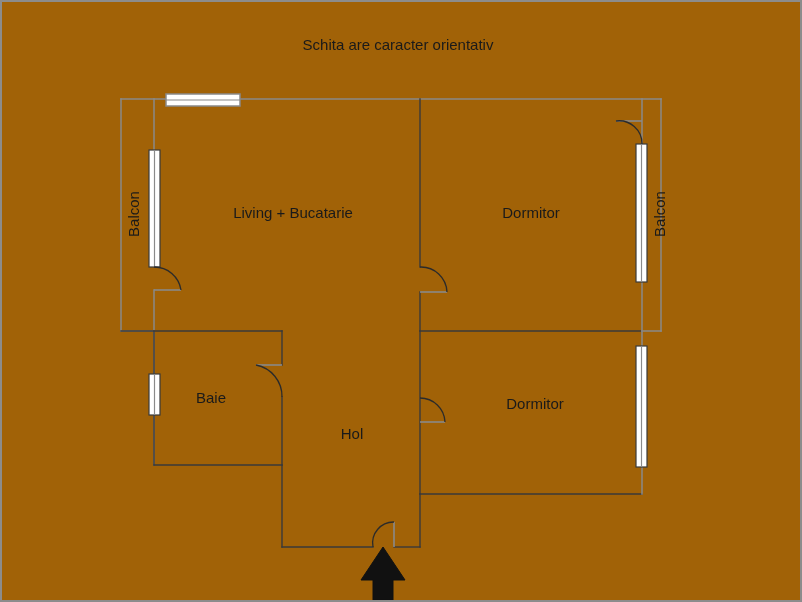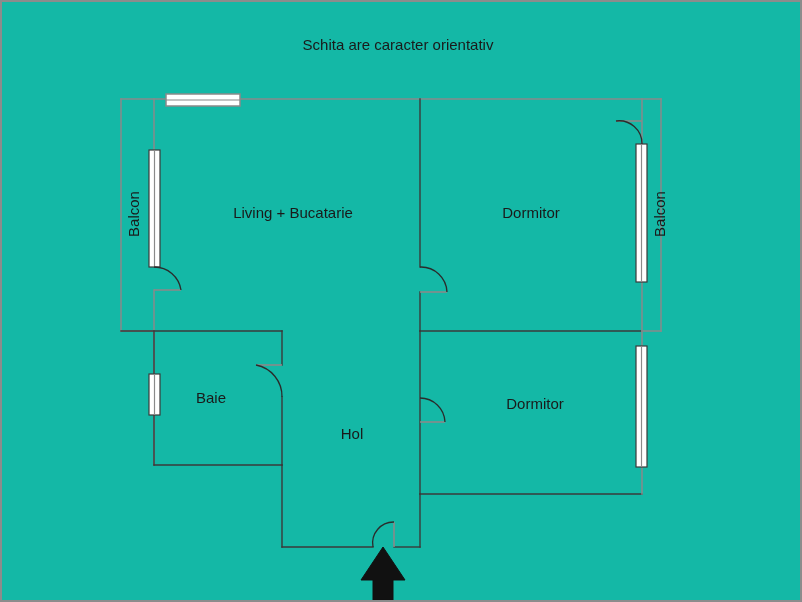--- a/index.html
+++ b/index.html
@@ -12,21 +12,21 @@
     height: 602px;
     font-family: "Liberation Sans", sans-serif;
     overflow: hidden;
   }
   #plan-frame {
     position: relative;
     width: 802px;
     height: 602px;
     box-sizing: border-box;
     border: 2px solid #8c8c8c;
-    background: #14b8a6;
+    background: #a16207;
   }
   #plan-svg {
     display: block;
     width: 798px;
     height: 598px;
   }
   .plan-title {
     font-family: "Liberation Sans", sans-serif;
     font-size: 15px;
     fill: #1a1a1a;

